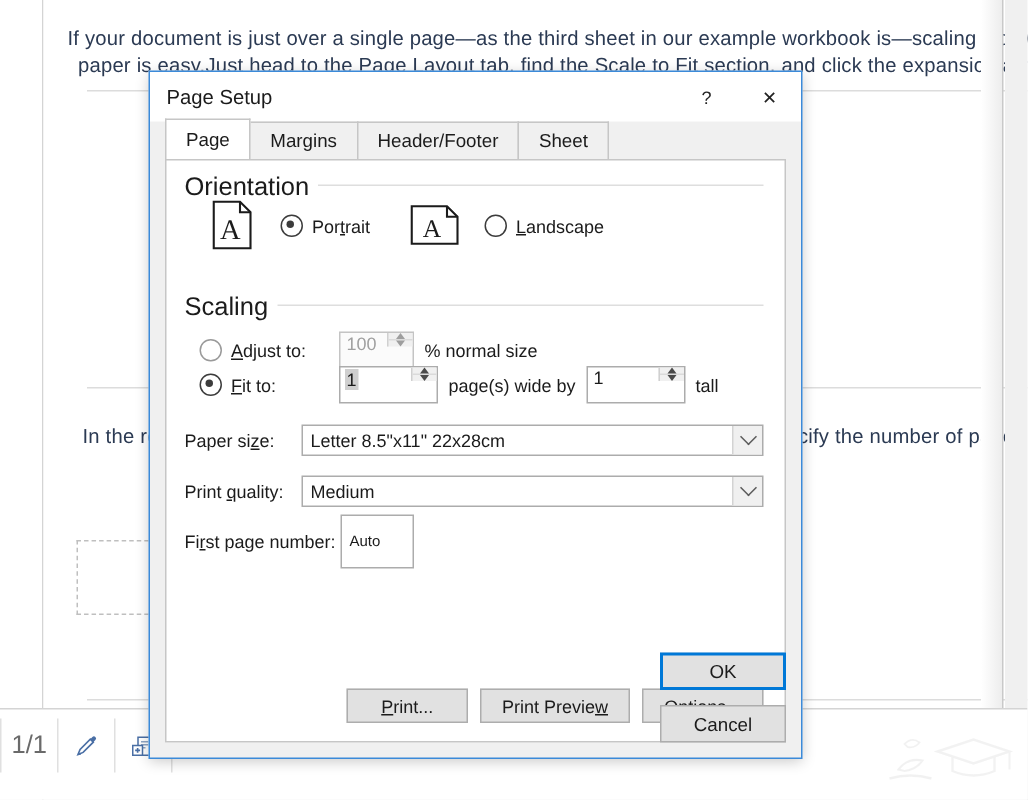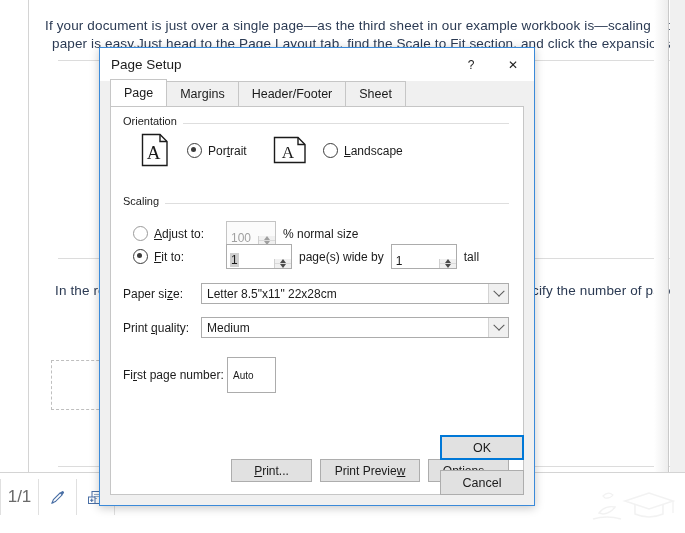--- a/index.html
+++ b/index.html
@@ -215,21 +215,21 @@
     position: absolute;
     left: 12px;
     right: 14px;
   }
   .group-title {
     position: absolute;
     left: 0;
     top: -8px;
     background: #ffffff;
     padding-right: 6px;
-    font-size: 11px;
+    font-size: 17px;
     color: #1b1b1b;
   }
   .group-line {
     position: absolute;
     left: 0;
     right: 0;
     top: 0;
     height: 1px;
     background: #dedede;
   }
@@ -282,21 +282,21 @@
     white-space: nowrap;
   }
   #scale-row-adjust { left: 10px; top: 18px; }
   #scale-row-fitto  { left: 10px; top: 41px; }
   .scale-label { width: 72px; display: inline-block; }
   .lbl-disabled { color: #1b1b1b; }
 
   
   .spinner {
     display: inline-flex;
-    align-items: flex-end;
+    align-items: flex-start;
     height: 25px;
     border: 1px solid #acacac;
     background: #fff;
     box-sizing: border-box;
   }
   .spinner.disabled { background: #fbfbfb; border-color: #c4c4c4; }
   .spinner .sp-value {
     display: flex;
     align-items: center;
     padding: 0 4px;
@@ -344,21 +344,21 @@
   .field-row {
     position: absolute;
     left: 12px;
     right: 14px;
     display: flex;
     align-items: center;
     font-size: 12px;
   }
   #row-paper-size { top: 176px; }
   #row-print-quality { top: 210px; }
-  #row-first-page { top: 250px; }
+  #row-first-page { top: 236px; }
 
   .field-label { width: 78px; flex: 0 0 auto; }
   .combo {
     flex: 1 1 auto;
     height: 21px;
     border: 1px solid #acacac;
     background: #ffffff;
     display: flex;
     align-items: stretch;
     box-sizing: border-box;

